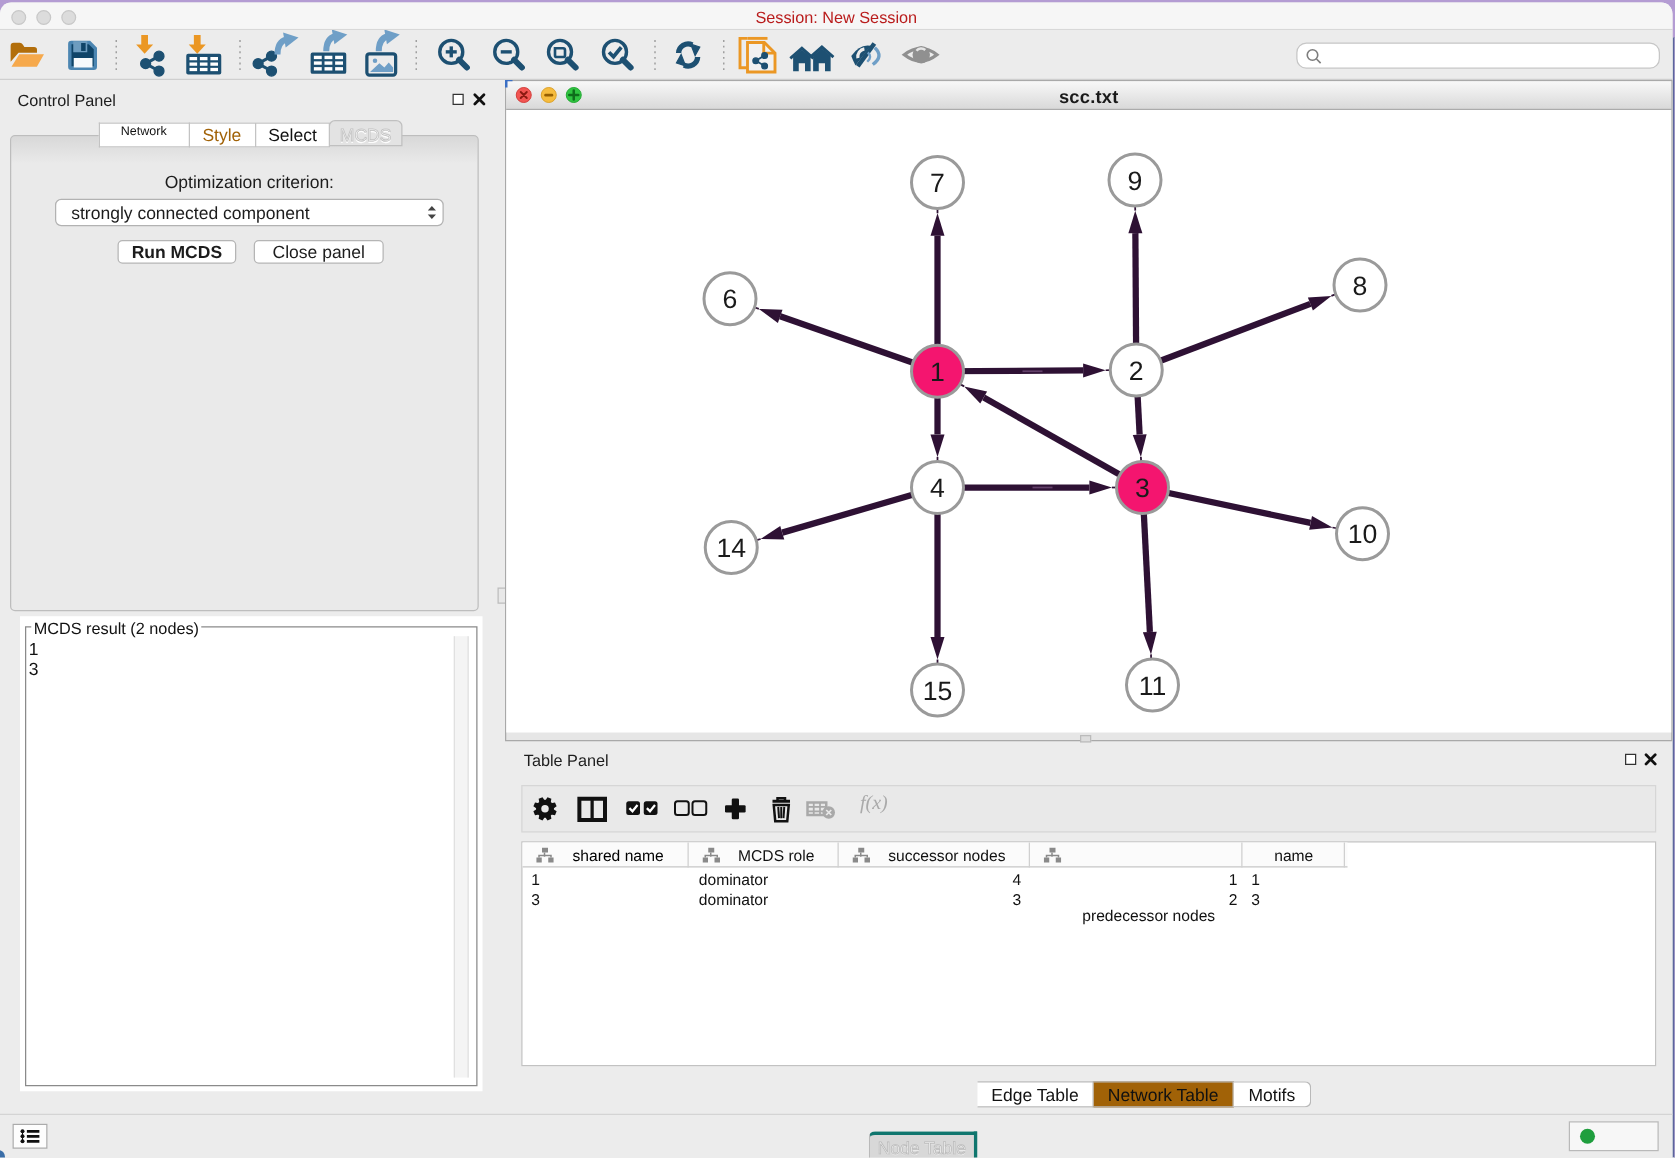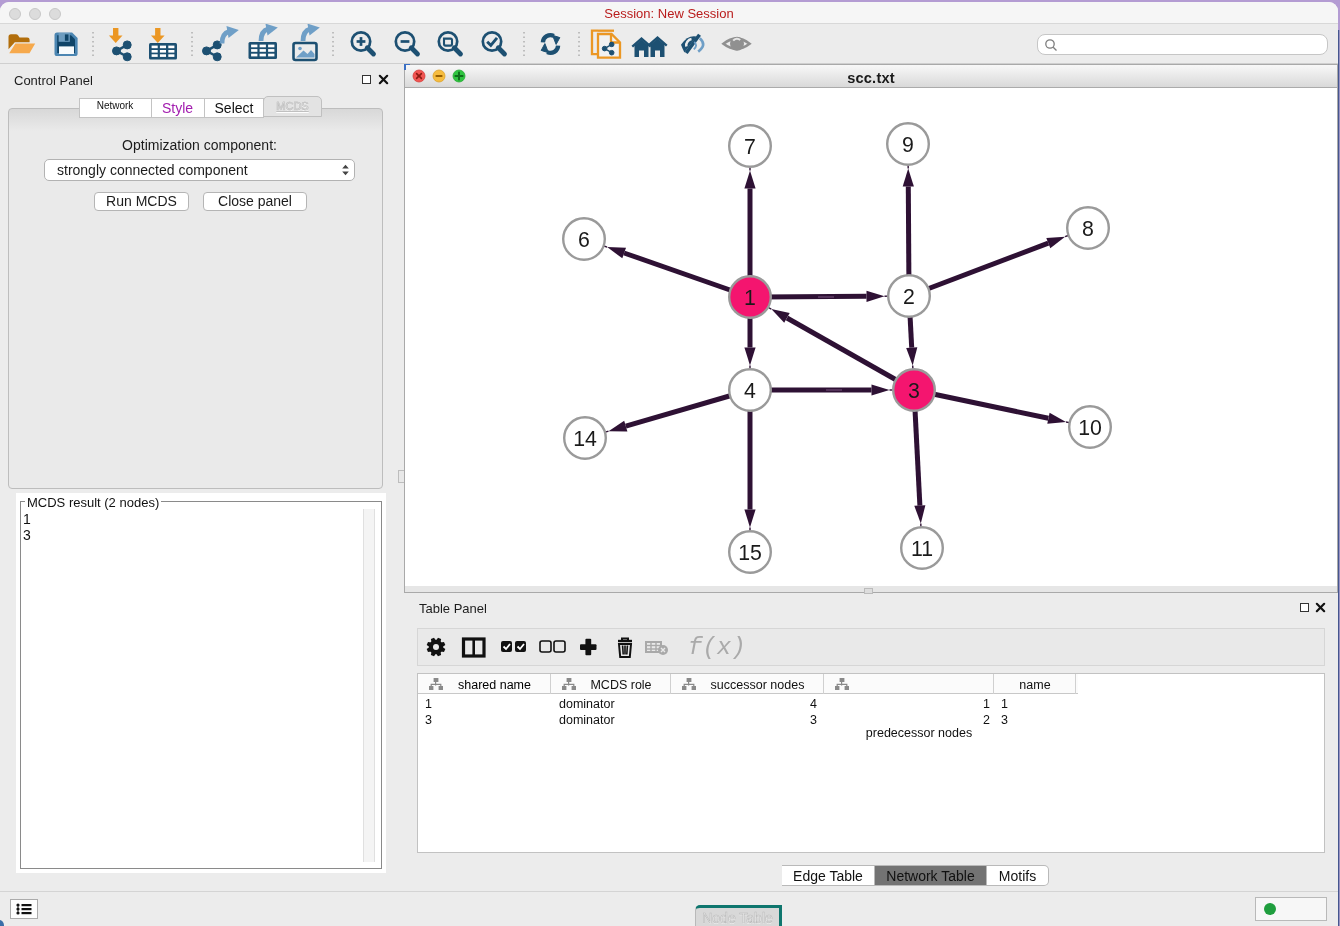--- a/index.html
+++ b/index.html
@@ -172,33 +172,33 @@
     <path d="M2 2 L10 10 M10 2 L2 10" stroke="#111" stroke-width="2.4" stroke-linecap="round"></path>
   </svg>
 
 <div class="abs" style="left:8px;top:108px;width:375px;height:381px;border:1px solid #bdbdbd;border-radius:4px;background:linear-gradient(#d8d8d8,#eaeaea 22px,#eaeaea);"></div>
 
 <div class="abs" style="left:263px;top:96px;width:59px;height:21px;background:#e3e3e3;border:1px solid #c0c0c0;border-radius:5px 5px 0 0;"></div>
 <div class="abs" style="left:79px;top:98px;width:125px;height:20px;background:#fff;border:1px solid #c3c3c3;border-right:none;"></div>
 <div class="abs" style="left:151px;top:98px;width:1px;height:20px;background:#c3c3c3;"></div>
 <div class="abs" style="left:204px;top:98px;width:60px;height:20px;background:#fff;border:1px solid #c3c3c3;border-left:1px solid #c3c3c3;"></div>
 <div class="abs" style="left:79px;top:100px;width:72px;text-align:center;font-size:10px;color:#111;">Network</div>
-<div class="abs" style="left:151px;top:100px;width:53px;text-align:center;font-size:14px;color:#a21caf;">Style</div>
+<div class="abs" style="left:151px;top:100px;width:53px;text-align:center;font-size:14px;color:#a16207;">Style</div>
 <div class="abs" style="left:204px;top:100px;width:60px;text-align:center;font-size:14px;color:#111;">Select</div>
-<div class="abs" style="left:263px;top:100px;width:59px;text-align:center;font-size:11px;color:#f2f2f2;-webkit-text-stroke:0.6px #c0c0c0;text-shadow:0 1px 0 #fdfdfd;text-decoration:underline;">MCDS</div>
-
-<div class="abs" style="left:12px;top:137px;width:375px;text-align:center;font-size:14px;color:#1c1c1c;">Optimization component:</div>
+<div class="abs" style="left:263px;top:100px;width:59px;text-align:center;font-size:14px;color:#f2f2f2;-webkit-text-stroke:0.6px #c0c0c0;text-shadow:0 1px 0 #fdfdfd;">MCDS</div>
+
+<div class="abs" style="left:12px;top:137px;width:375px;text-align:center;font-size:14px;color:#1c1c1c;">Optimization criterion:</div>
 
 <div class="abs" style="left:44px;top:159px;width:311px;height:22px;background:#fff;border:1px solid #b2b2b2;border-radius:5px;"></div>
 <div class="abs" style="left:57px;top:162px;font-size:14px;color:#1c1c1c;">strongly connected component</div>
 <svg class="abs" style="left:340px;top:163px" width="11" height="14" viewBox="0 0 11 14">
     <path d="M2.2 5.4 L5.5 1.8 L8.8 5.4 Z M2.2 8.6 L5.5 12.2 L8.8 8.6 Z" fill="#444"></path>
   </svg>
 
-<div class="abs" style="left:94px;top:192px;width:95px;height:19px;background:#fff;border:1px solid #b5b5b5;border-radius:4px;text-align:center;font-size:14px;color:#1c1c1c;line-height:17px;">Run MCDS</div>
+<div class="abs" style="left:94px;top:192px;width:95px;height:19px;background:#fff;border:1px solid #b5b5b5;border-radius:4px;text-align:center;font-size:14px;color:#1c1c1c;line-height:17px;font-weight:bold;">Run MCDS</div>
 <div class="abs" style="left:203px;top:192px;width:104px;height:19px;background:#fff;border:1px solid #b5b5b5;border-radius:4px;text-align:center;font-size:14px;color:#1c1c1c;line-height:17px;">Close panel</div>
 
 <div class="abs" style="left:16px;top:493px;width:370px;height:380px;background:#fff;"></div>
 <div class="abs" style="left:20px;top:501px;width:362px;height:368px;border:1px solid #8a8a8a;"></div>
 <div class="abs" style="left:25px;top:495px;background:#fff;padding:0 2px;font-size:13px;color:#111;">MCDS result (2 nodes)</div>
 <div class="abs" style="left:23px;top:511px;font-size:14px;color:#111;line-height:16px;">1<br>3</div>
 <div class="abs" style="left:363px;top:509px;width:12px;height:353px;background:#f4f4f4;border-left:1px solid #e0e0e0;border-right:1px solid #e0e0e0;"></div>
 
 <div class="abs" style="left:398px;top:470px;width:9px;height:13px;background:#e8e8e8;border:1px solid #bdbdbd;"></div>
 
@@ -351,21 +351,21 @@
 <g stroke="#a9a9a9" fill="none">
 <rect x="229" y="14" width="15" height="10" stroke-width="2"></rect>
 <line x1="229" y1="17.5" x2="244" y2="17.5" stroke-width="1.4"></line>
       <line x1="229" y1="21" x2="244" y2="21" stroke-width="1.4"></line>
 <line x1="234" y1="14" x2="234" y2="24" stroke-width="1.4"></line>
       <line x1="239" y1="14" x2="239" y2="24" stroke-width="1.4"></line>
 <circle cx="246" cy="22" r="5" fill="#a9a9a9" stroke="none"></circle>
 <path d="M244 20 l4 4 m0 -4 l-4 4" stroke="#e9e9e9" stroke-width="1.4"></path>
 </g>
   </svg>
-<div class="abs" style="left:688px;top:634px;font-family:Liberation Mono, monospace;font-style:italic;font-size:24px;color:#aaaaaa;">f(x)</div>
+<div class="abs" style="left:688px;top:634px;font-family:Liberation Serif, serif;font-style:italic;font-size:16px;color:#aaaaaa;">f(x)</div>
 
 <div class="abs" style="left:417px;top:673px;width:908px;height:180px;background:#fff;border:1px solid #c2c2c2;"></div>
 <div class="abs" id="tableheader" style="left:418px;top:674px;width:660px;height:20px;background:#fbfbfb;border-bottom:1px solid #c8c8c8;"></div>
 <div class="abs" style="left:418px;top:674px;width:133px;height:20px;border-right:1px solid #d0d0d0;"></div>
 <div class="abs" style="left:438px;top:678px;width:113px;text-align:center;font-size:12.5px;color:#000000;">shared name</div>
 <div class="abs" style="left:551px;top:674px;width:120px;height:20px;border-right:1px solid #d0d0d0;"></div>
 <div class="abs" style="left:571px;top:678px;width:100px;text-align:center;font-size:12.5px;color:#111;">MCDS role</div>
 <div class="abs" style="left:671px;top:674px;width:153px;height:20px;border-right:1px solid #d0d0d0;"></div>
 <div class="abs" style="left:691px;top:678px;width:133px;text-align:center;font-size:12.5px;color:#111;">successor nodes</div>
 <div class="abs" style="left:824px;top:674px;width:170px;height:20px;border-right:1px solid #d0d0d0;"></div>
@@ -410,21 +410,21 @@
 <div class="abs" style="left:824px;top:697px;width:166px;text-align:right;font-size:12.5px;color:#111;">1</div>
 <div class="abs" style="left:1001px;top:697px;font-size:12.5px;color:#111;">1</div>
 <div class="abs" style="left:425px;top:713px;font-size:12.5px;color:#111;">3</div>
 <div class="abs" style="left:559px;top:713px;font-size:12.5px;color:#111;">dominator</div>
 <div class="abs" style="left:671px;top:713px;width:146px;text-align:right;font-size:12.5px;color:#111;">3</div>
 <div class="abs" style="left:824px;top:713px;width:166px;text-align:right;font-size:12.5px;color:#111;">2</div>
 <div class="abs" style="left:1001px;top:713px;font-size:12.5px;color:#111;">3</div>
 
 <div class="abs" style="left:695px;top:865px;width:87px;height:35px;background:#d8d8d8;border:3px solid #0f766e;border-left:1px solid #b9b9b9;border-radius:5px 0 0 5px;text-align:center;font-size:14px;color:#f0f0f0;-webkit-text-stroke:0.6px #b8b8b8;text-shadow:0 1px 0 #efefef;line-height:20px;margin-top:40px;">Node Table</div>
 <div class="abs" style="left:782px;top:865px;width:93px;height:21px;background:#ffffff;border:1px solid #b9b9b9;border-left:none;text-align:center;font-size:14px;color:#111;line-height:20px;">Edge Table</div>
-<div class="abs" style="left:875px;top:865px;width:112px;height:21px;background:#737373;border:1px solid #b9b9b9;border-left:none;text-align:center;font-size:14px;color:#111;line-height:20px;">Network Table</div>
+<div class="abs" style="left:875px;top:865px;width:112px;height:21px;background:#a16207;border:1px solid #b9b9b9;border-left:none;text-align:center;font-size:14px;color:#111;line-height:20px;">Network Table</div>
 <div class="abs" style="left:987px;top:865px;width:62px;height:21px;background:#ffffff;border:1px solid #b9b9b9;border-left:none;border-radius:0 5px 5px 0;text-align:center;font-size:14px;color:#111;line-height:20px;">Motifs</div>
 
 <div class="abs" style="left:0;top:891px;width:1338px;height:1px;background:#d4d4d4;"></div>
 <div class="abs" style="left:10px;top:899px;width:28px;height:20px;background:#fdfdfd;border:1px solid #ababab;"></div>
 <svg class="abs" style="left:16px;top:903px" width="16" height="12" viewBox="0 0 16 12">
   <circle cx="2" cy="2" r="1.6" fill="#111"></circle>
     <circle cx="2" cy="6" r="1.6" fill="#111"></circle>
     <circle cx="2" cy="10" r="1.6" fill="#111"></circle>
   <line x1="2" y1="2" x2="2" y2="10" stroke="#111" stroke-width="0.8"></line>
   <rect x="5.5" y="1" width="10" height="2.2" fill="#111"></rect>

